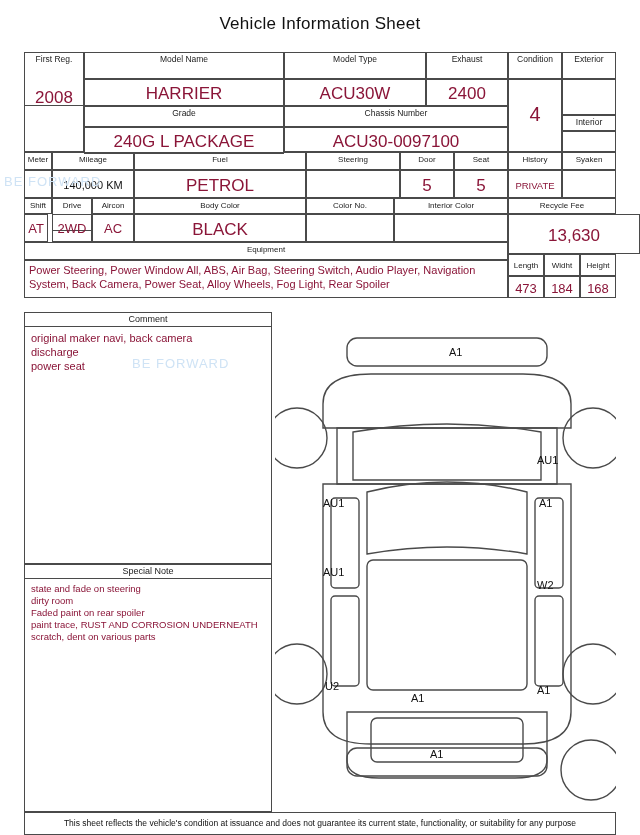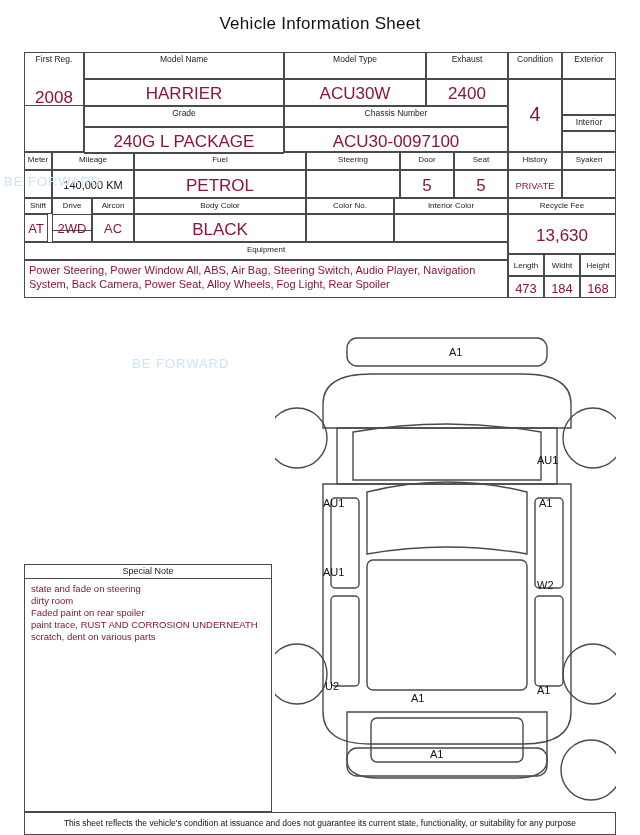--- a/index.html
+++ b/index.html
@@ -261,21 +261,21 @@
   <div class="box" style="left:394px; top:198px; width:114px; height:16px;">
     <div class="lbl" style="font-size:8px;">Interior Color</div>
   </div>
   <div class="box" style="left:394px; top:214px; width:114px; height:28px;">
     <div class="val xs" style="margin-top:9px;"></div>
   </div>
 
   <div class="box" style="left:508px; top:198px; width:108px; height:16px;">
     <div class="lbl" style="font-size:8px;">Recycle Fee</div>
   </div>
-  <div class="box" style="left:508px; top:214px; width:108px; height:40px;">
+  <div class="box" style="left:508px; top:214px; width:132px; height:40px;">
     <div class="val" style="margin-top:12px;">13,630</div>
   </div>
 
   <div class="box" style="left:24px; top:242px; width:484px; height:18px;">
     <div class="lbl" style="font-size:8px;">Equipment</div>
   </div>
   <div class="box" style="left:24px; top:260px; width:484px; height:38px;">
     <div class="eqtext">Power Steering, Power Window  All, ABS, Air Bag, Steering Switch, Audio Player, Navigation System, Back Camera, Power Seat, Alloy Wheels, Fog Light, Rear Spoiler</div>
   </div>
 
@@ -291,20 +291,28 @@
   <div class="box" style="left:508px; top:276px; width:36px; height:22px;">
     <div class="val sm" style="margin-top:5px;">473</div>
   </div>
   <div class="box" style="left:544px; top:276px; width:36px; height:22px;">
     <div class="val sm" style="margin-top:5px;">184</div>
   </div>
   <div class="box" style="left:580px; top:276px; width:36px; height:22px;">
     <div class="val sm" style="margin-top:5px;">168</div>
   </div>
 
+  <div class="box" style="left:24px; top:312px; width:248px; height:252px;">
+    <div class="comment-head">Comment</div>
+    <div class="comment-body">
+      <div>original maker navi, back camera</div>
+      <div>discharge</div>
+      <div>power seat</div>
+    </div>
+  </div>
 
   <div class="box" style="left:24px; top:564px; width:248px; height:248px;">
     <div class="note-head">Special Note</div>
     <div class="note-body">
       <div>state and fade on steering</div>
       <div>dirty room</div>
       <div>Faded paint on rear spoiler</div>
       <div>paint trace, RUST AND CORROSION UNDERNEATH</div>
       <div>scratch, dent on various parts</div>
     </div>

